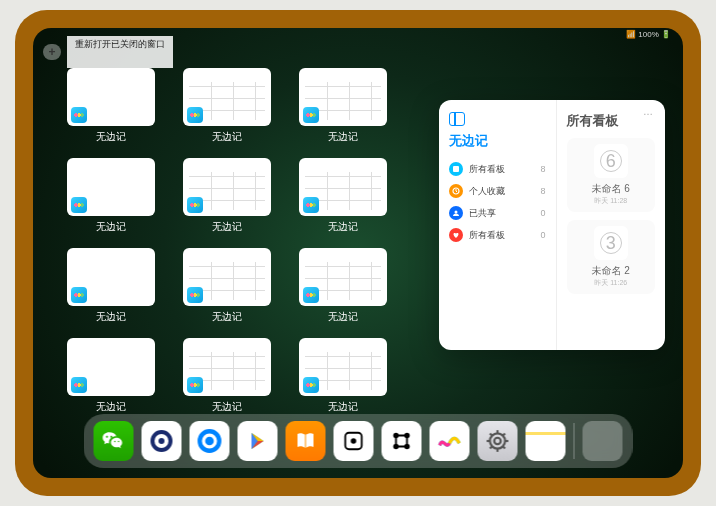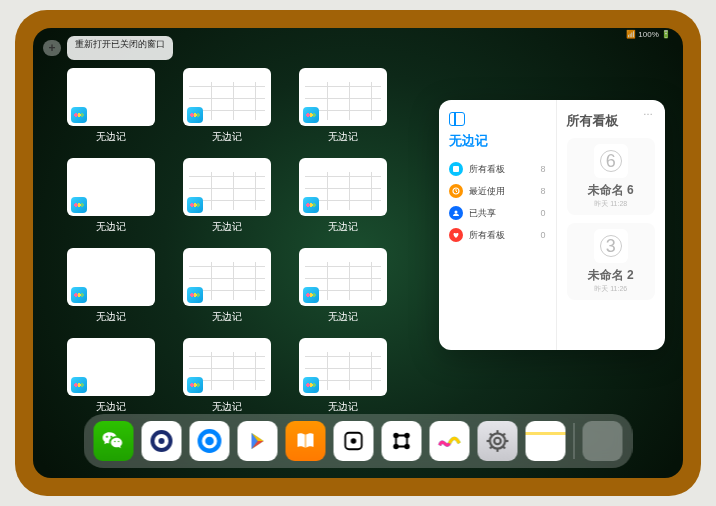--- a/index.html
+++ b/index.html
@@ -2,21 +2,21 @@
 <html><head>
 <meta charset="utf-8">
 <style>
   * { margin: 0; padding: 0; box-sizing: border-box; font-family: -apple-system, "PingFang SC", sans-serif; }
   body { width: 716px; height: 506px; background: #e8e8e4; display: flex; align-items: center; justify-content: center; }
   .ipad { width: 686px; height: 486px; background: #a16207; border-radius: 32px; padding: 18px; position: relative; }
   .screen { width: 100%; height: 100%; border-radius: 18px; background: radial-gradient(ellipse 60% 80% at 50% 50%, #1a4d2e 0%, #0d2818 50%, #051208 100%); position: relative; overflow: hidden; }
   .status { position: absolute; top: 2px; right: 12px; font-size: 8px; color: #fff; opacity: .8; }
   .topbar { position: absolute; top: 8px; left: 10px; display: flex; gap: 6px; align-items: center; }
   .plus { width: 18px; height: 16px; border-radius: 9px; background: rgba(255,255,255,.35); display: flex; align-items: center; justify-content: center; color: #333; font-size: 12px; font-weight: bold; }
-  .reopen { height: 24px; padding: 0 8px; border-radius: 7px; background: rgba(255,255,255,.85); font-size: 9px; line-height: 16px; color: #222; }
+  .reopen { height: 32px; padding: 0 8px; border-radius: 0; background: rgba(255,255,255,.85); font-size: 9px; line-height: 16px; color: #222; }
   .grid { position: absolute; top: 40px; left: 34px; width: 360px; display: flex; flex-wrap: wrap; gap: 14px 28px; }
   .win { width: 88px; display: flex; flex-direction: column; align-items: center; gap: 4px; }
   .thumb { width: 88px; height: 58px; background: #fff; border-radius: 6px; position: relative; overflow: hidden; }
   .thumb.cal::before { content: ""; position: absolute; inset: 6px; background:
      linear-gradient(#ddd,#ddd) 0 12px/100% 1px no-repeat,
      linear-gradient(#ddd,#ddd) 0 24px/100% 1px no-repeat,
      linear-gradient(#ddd,#ddd) 0 36px/100% 1px no-repeat,
      linear-gradient(#ddd,#ddd) 22px 8px/1px 40px no-repeat,
      linear-gradient(#ddd,#ddd) 44px 8px/1px 40px no-repeat,
      linear-gradient(#ddd,#ddd) 66px 8px/1px 40px no-repeat; }
@@ -36,21 +36,21 @@
   .pcol.right .ptitle { color: #555; }
   .picon { width: 16px; height: 14px; border: 1.5px solid #0090ff; border-radius: 3px; position: relative; margin-bottom: 6px; }
   .picon::after { content:""; position:absolute; left:4px; top:0; bottom:0; width:1.5px; background:#0090ff; }
   .srow { display: flex; align-items: center; gap: 6px; font-size: 9px; color: #444; padding: 4px 0; }
   .srow .cnt { margin-left: auto; color: #aaa; }
   .sic { width: 14px; height: 14px; border-radius: 50%; display:flex; align-items:center; justify-content:center; }
   .sic svg { width:8px; height:8px; }
   .card { background: #fafafa; border-radius: 8px; padding: 6px; margin-bottom: 8px; display:flex; flex-direction:column; align-items:center; }
   .sketch { width: 34px; height: 34px; border-radius: 6px; background:#fff; display:flex; align-items:center; justify-content:center; font-size:18px; color:#bbb; margin-bottom:4px; }
   .sketch span { display:inline-block; border:1.5px solid #ccc; border-radius:50%; width:22px; height:22px; line-height:20px; text-align:center; }
-  .ct { font-size: 12px; color:#666; font-weight:700; }
+  .ct { font-size: 10px; color:#666; font-weight:400; }
   .cs { font-size: 7px; color:#bbb; }
   .dock { position: absolute; bottom: 10px; left: 50%; transform: translateX(-50%); height: 54px; padding: 6px 10px; background: rgba(255,255,255,.22); border-radius: 20px; display: flex; gap: 8px; align-items: center; backdrop-filter: blur(10px); }
   .dicon { width: 40px; height: 40px; border-radius: 9px; display:flex; align-items:center; justify-content:center; font-size:20px; position:relative; }
   .dsep { width: 1px; height: 36px; background: rgba(255,255,255,.35); }
   .folder { background: rgba(255,255,255,.28); display:grid; grid-template-columns:1fr 1fr; gap:2px; padding:5px; }
   .folder div { border-radius:3px; }
 </style>
 </head>
 <body>
 
@@ -152,21 +152,21 @@
               <span>所有看板</span>
               <span class="cnt">8</span>
             </div>
             <div class="srow">
               <div class="sic" style="background: rgb(255, 149, 0);">
                 <svg viewBox="0 0 8 8">
                   <circle cx="4" cy="4" r="3" fill="none" stroke="#fff" stroke-width="1.2"></circle>
                   <path d="M4 2v2l1 1" stroke="#fff" stroke-width="1" fill="none"></path>
                 </svg>
               </div>
-              <span>最近使用</span>
+              <span>个人收藏</span>
               <span class="cnt">8</span>
             </div>
             <div class="srow">
               <div class="sic" style="background: rgb(10, 108, 255);">
                 <svg viewBox="0 0 8 8">
                   <circle cx="4" cy="3" r="1.5" fill="#fff"></circle>
                   <path d="M1 7c0-1.5 1.3-2.5 3-2.5s3 1 3 2.5" fill="#fff"></path>
                 </svg>
               </div>
               <span>已共享</span>

